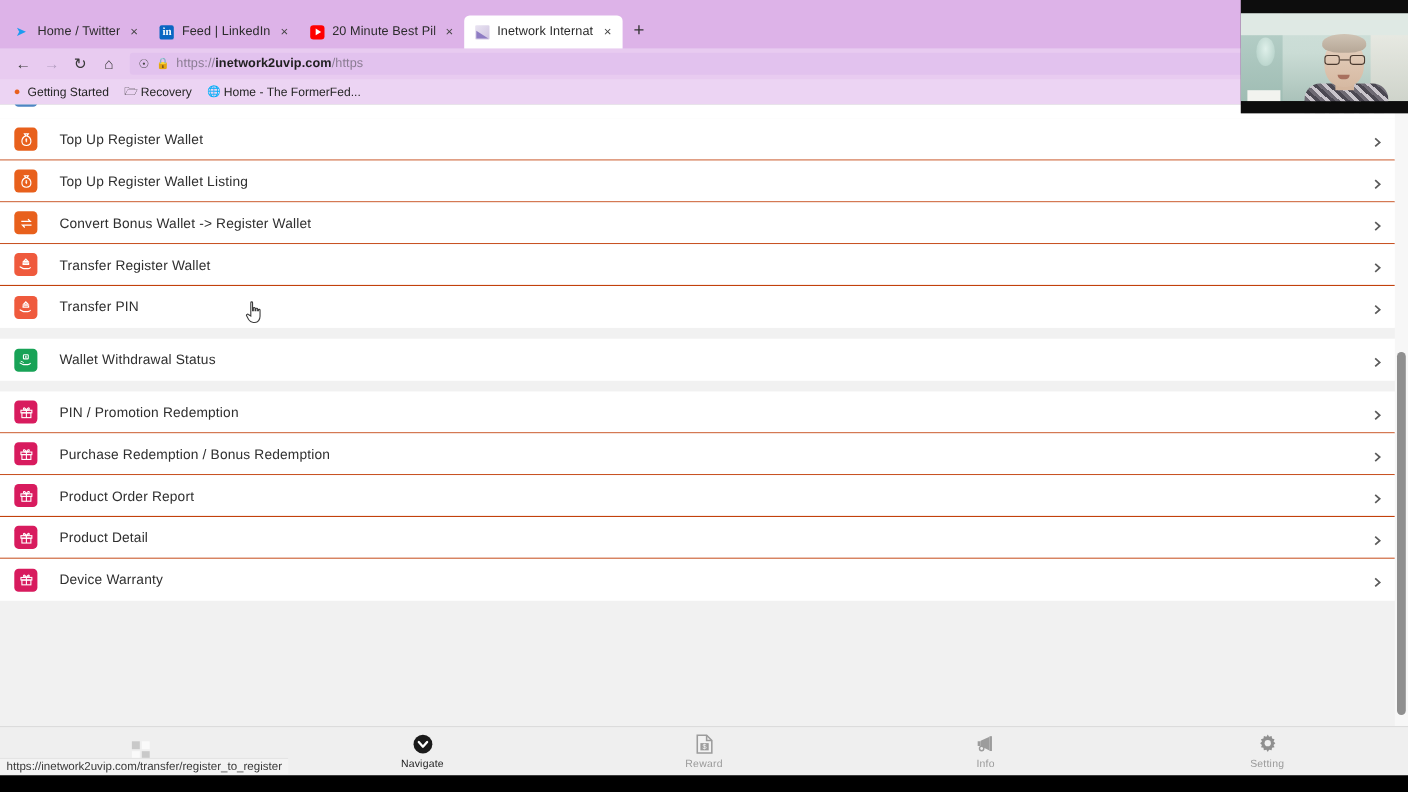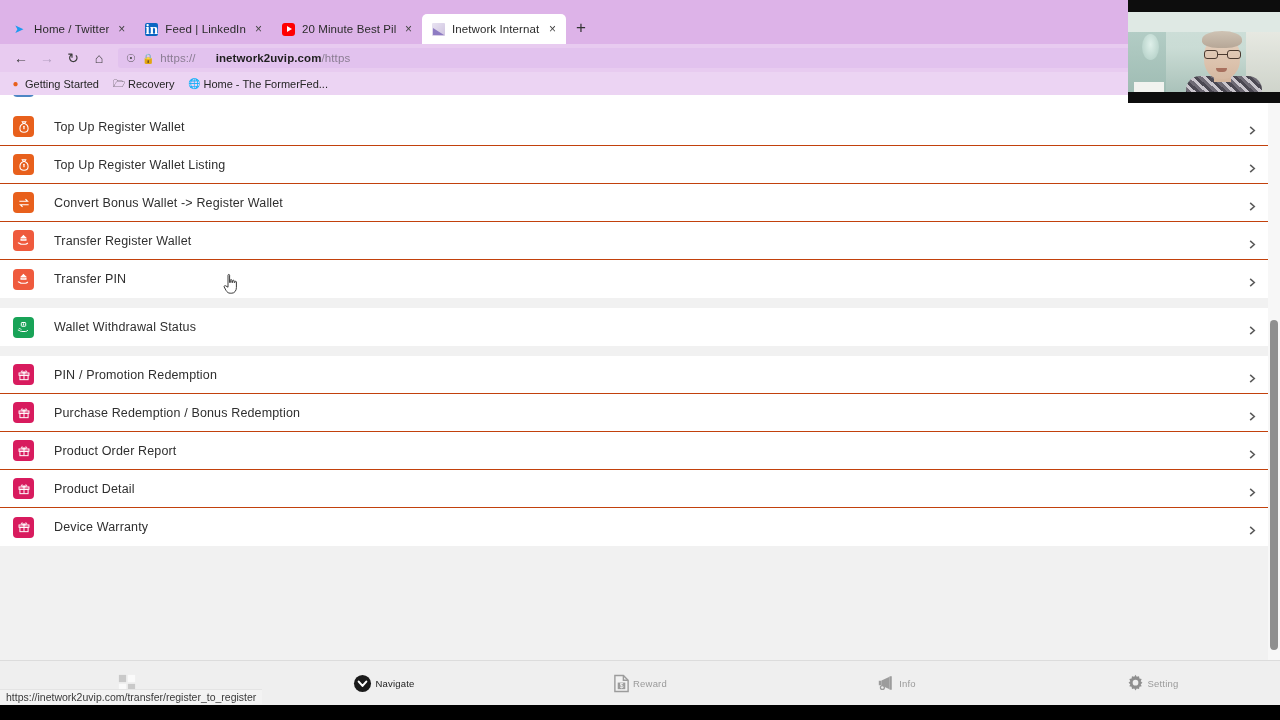--- a/index.html
+++ b/index.html
@@ -25,21 +25,21 @@
   .tab.inactive { background:transparent; }
   .tab.active { background:#ffffff; }
   .tab .tab-title { overflow:hidden; text-overflow:clip; flex:1;
                     letter-spacing:.1px; }
   .tab .tab-close { font-size:12px; color:#444; line-height:1;
                     padding:0 2px; }
   .favicon { width:13px; height:13px; flex:0 0 13px; display:block;
              position:relative; }
   .fav-twitter { color:#1d9bf0; font-size:12px; line-height:13px; }
   .fav-linkedin { background:#0a66c2; border-radius:2px; color:#fff;
-                  font-size:15px; font-weight:bold; text-align:center;
+                  font-size:10px; font-weight:bold; text-align:center;
                   line-height:13px; font-family:"Liberation Serif",serif; }
   .fav-youtube { background:#ff0000; border-radius:3px; position:relative; }
   .fav-youtube:after { content:""; position:absolute; left:5px; top:3.5px;
      border-left:5px solid #fff; border-top:3px solid transparent;
      border-bottom:3px solid transparent; }
   .fav-chart { background:linear-gradient(135deg,#e9e4f2 0%,#cfc3e0 100%);
                border-radius:1px; position:relative; overflow:hidden; }
   .fav-chart:after { content:""; position:absolute; left:1px; bottom:1px;
      width:0; height:0; border-left:11px solid #8e7cc3;
      border-top:7px solid transparent; }
@@ -51,21 +51,21 @@
             padding:0 8px; gap:0px; }
   .navbtn { width:26px; height:22px; display:flex; align-items:center;
             justify-content:center; font-size:14px; color:#3a3a3a; }
   .navbtn.dim { color:#b39ec0; }
   .urlbar { flex:1; height:20px; margin:0 6px 0 6px; background:#e2c2ee;
             border-radius:3px; display:flex; align-items:center;
             padding:0 8px; gap:6px; font-size:11.5px; }
   .urlbar .shield { color:#4a4a4a; font-size:11px; }
   .urlbar .lock { color:#4a4a4a; font-size:10px; }
   .url-text { color:#8a7c92; flex:1; letter-spacing:.1px; }
-  .url-text b { color:#1f1f1f; font-weight:600;margin-left:20px; }
+  .url-text b { color:#1f1f1f; font-weight:600; }
   .url-actions { display:flex; gap:7px; align-items:center;
                  padding-right:4px; }
   .url-actions span { font-size:12px; color:#3a3a3a; }
   .pocket { font-size:12px; color:#3a3a3a; padding:0 6px; }
 
   .bookmarks { height:23px; display:flex; align-items:center;
                gap:14px; padding:0 10px; font-size:11px; color:#252525;
                background:#ecd4f3; }
   .bm { display:flex; align-items:center; gap:4px; white-space:nowrap; }
   .bm-ico { width:11px; height:11px; display:inline-block; font-size:10px;
@@ -145,21 +145,21 @@
   
   .vscroll { position:absolute; right:0; top:95px; width:12px; height:565px;
              background:#f7f7f7; z-index:20; }
   .vthumb { position:absolute; left:2px; width:8px; background:#8f8f8f;
             border-radius:4px; }
 
   
   .bottomnav { position:absolute; left:0; top:660px; width:1280px;
                height:45px; background:#efefef;
                border-top:1px solid #dcdcdc; display:flex; z-index:25; }
-  .navitem { flex:1; display:flex; 
+  .navitem { flex:1; display:flex; flex-direction:column;
              align-items:center; justify-content:center; gap:3px; }
   .navitem .nlabel { font-size:9.5px; color:#9a9a9a; letter-spacing:.2px; }
   .navitem.active .nlabel { color:#1c1c1c; }
   .nav-ico { height:20px; display:flex; align-items:center;
              justify-content:center; }
 
   .statusbar { position:absolute; left:0; top:689px; height:15px;
                background:#f3f3f3; padding:0 6px;
                font-size:10.5px; color:#3a3a3a; line-height:15px;
                border-top:1px solid #e4e4e4; z-index:60;

